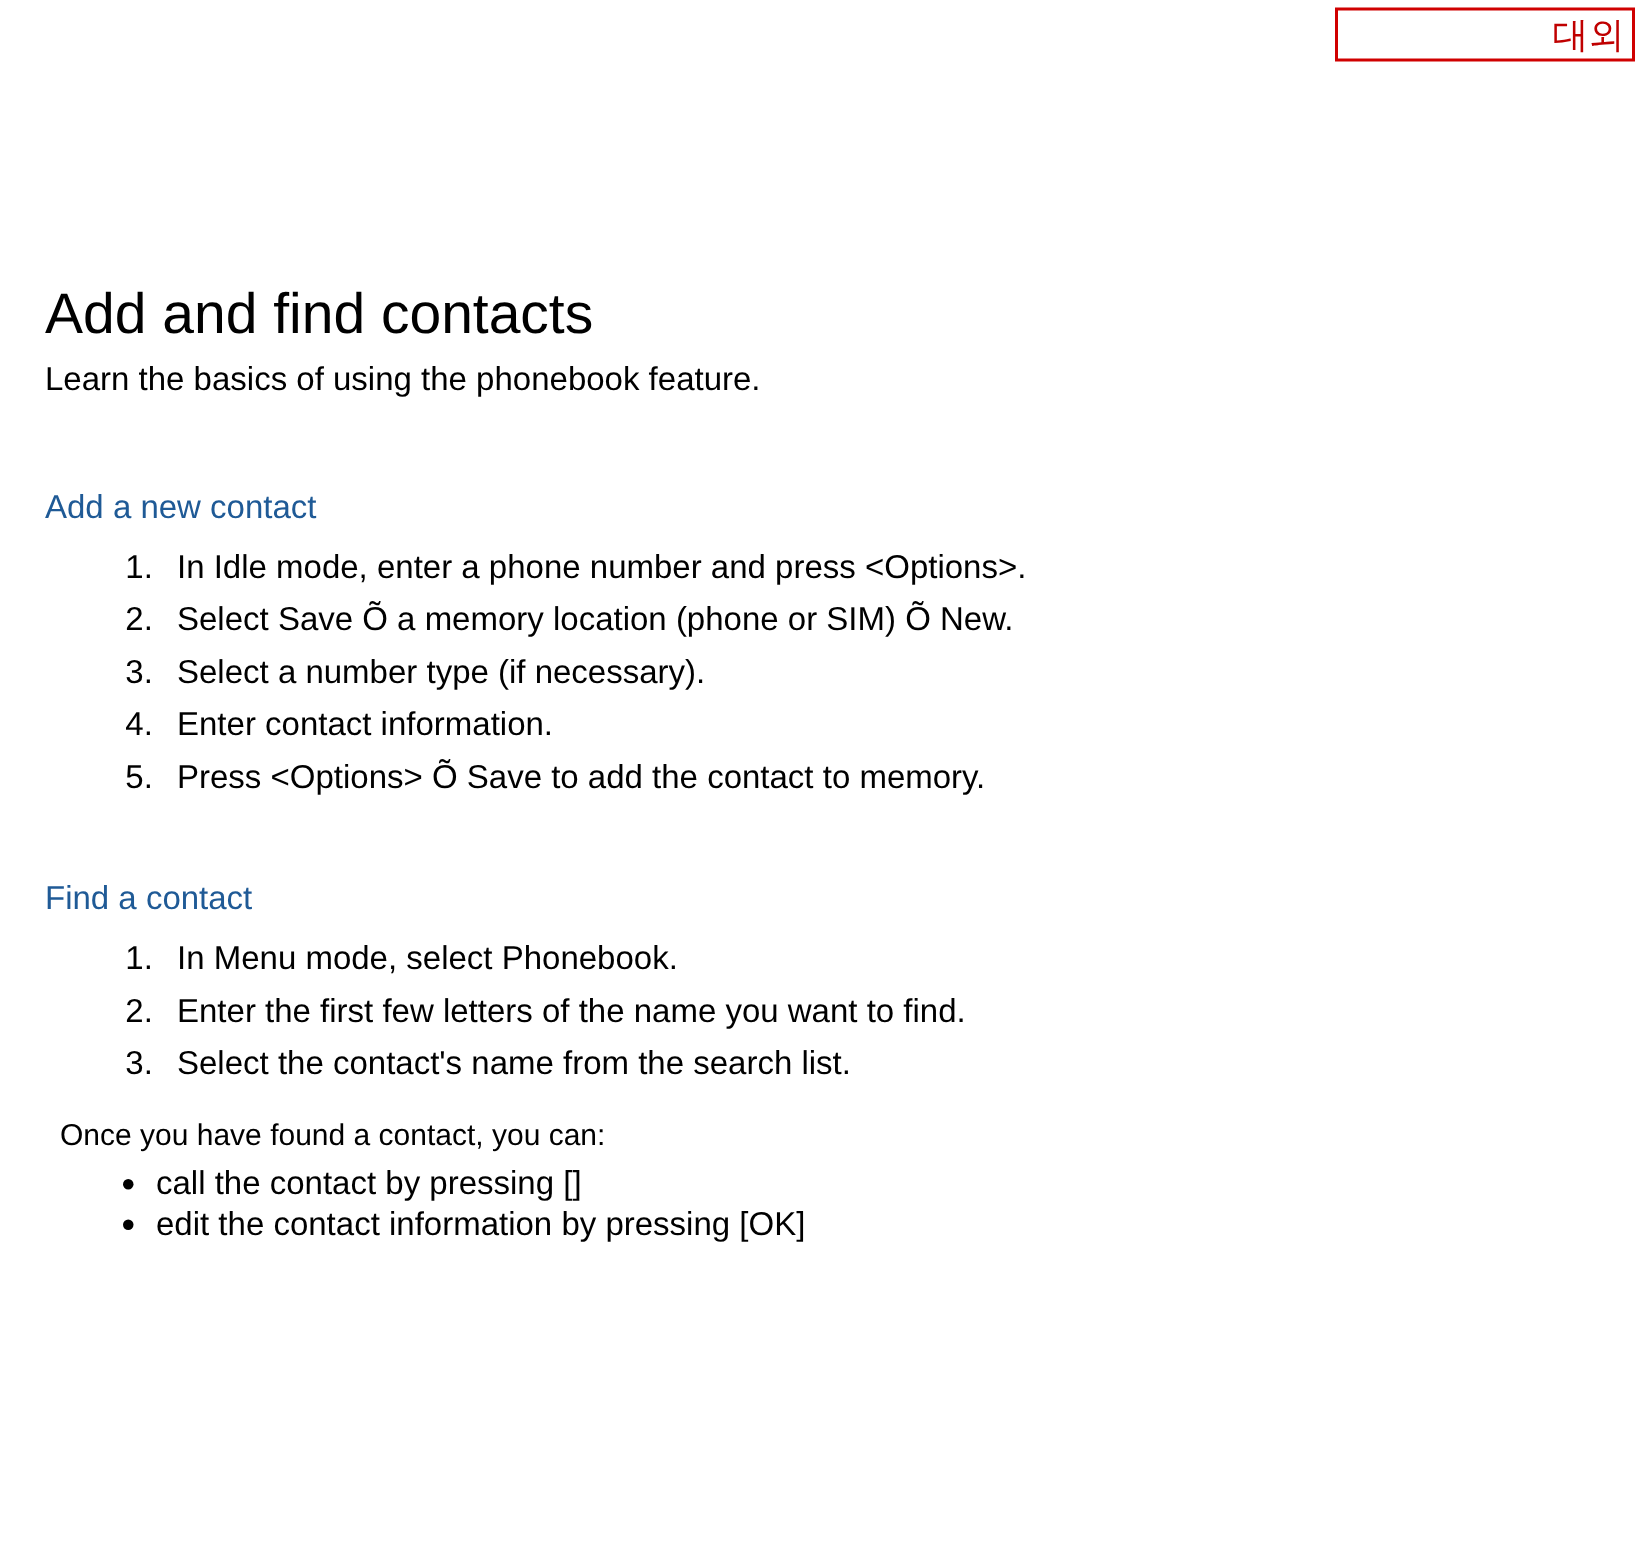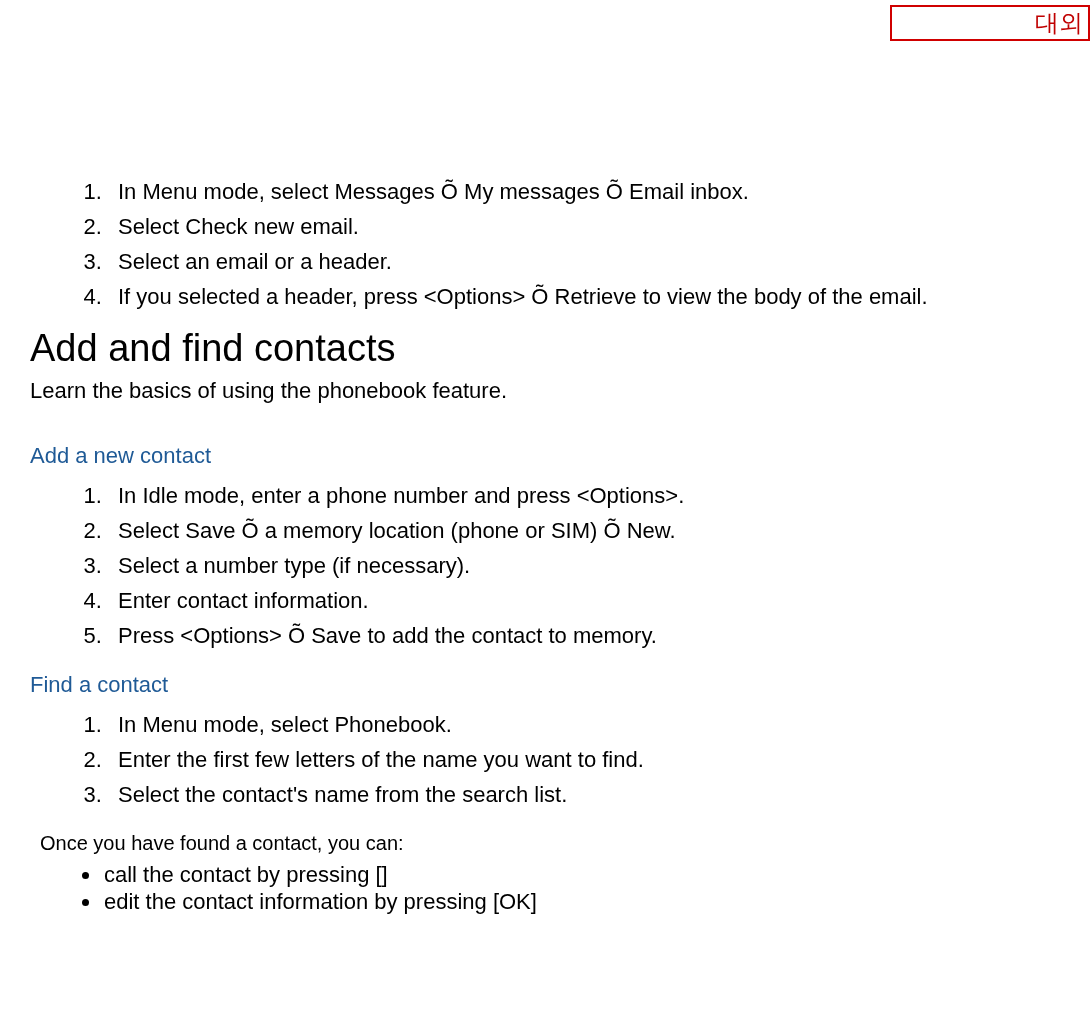--- a/index.html
+++ b/index.html
@@ -63,48 +63,42 @@
     }
     .main-heading {
       font-size: 38px;
       font-weight: normal;
       margin-top: 14px;
       margin-bottom: 6px;
     }
     .intro-text {
       font-size: 22px;
       line-height: 1.4;
-      margin-bottom: 36px;
+      margin-bottom: 56px;
     }
     .section-gap {
-      margin-bottom: 20px;
+      margin-bottom: 52px;
     }
     .body-text {
       font-size: 20px;
       line-height: 1.4;
       margin-left: 10px;
       margin-top: 18px;
       margin-bottom: 4px;
     }
   </style>
 </head>
 <body>
 
 <div class="stamp-box">
   <span>대외</span>
 </div>
 
 <div class="content">
 
-  <ol>
-    <li>In Menu mode, select Messages Õ My messages Õ Email inbox.</li>
-    <li>Select Check new email.</li>
-    <li>Select an email or a header.</li>
-    <li>If you selected a header, press &lt;Options&gt; Õ Retrieve to view the body of the email.</li>
-  </ol>
 
   <h1 class="main-heading">Add and find contacts</h1>
   <div class="intro-text">Learn the basics of using the phonebook feature.</div>
 
   <div class="subsection-heading">Add a new contact</div>
   <ol class="section-gap">
     <li>In Idle mode, enter a phone number and press &lt;Options&gt;.</li>
     <li>Select Save Õ a memory location (phone or SIM) Õ New.</li>
     <li>Select a number type (if necessary).</li>
     <li>Enter contact information.</li>

